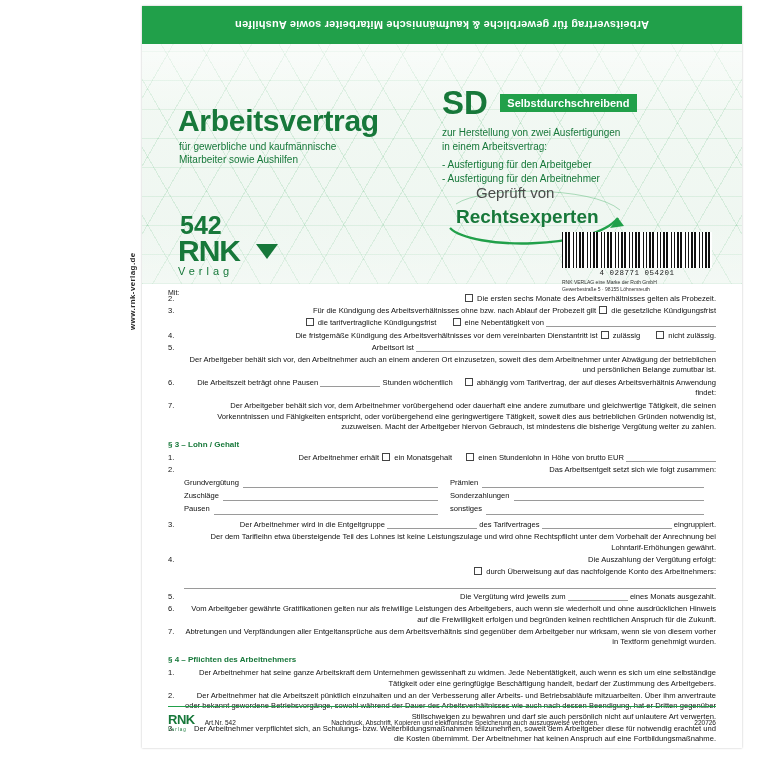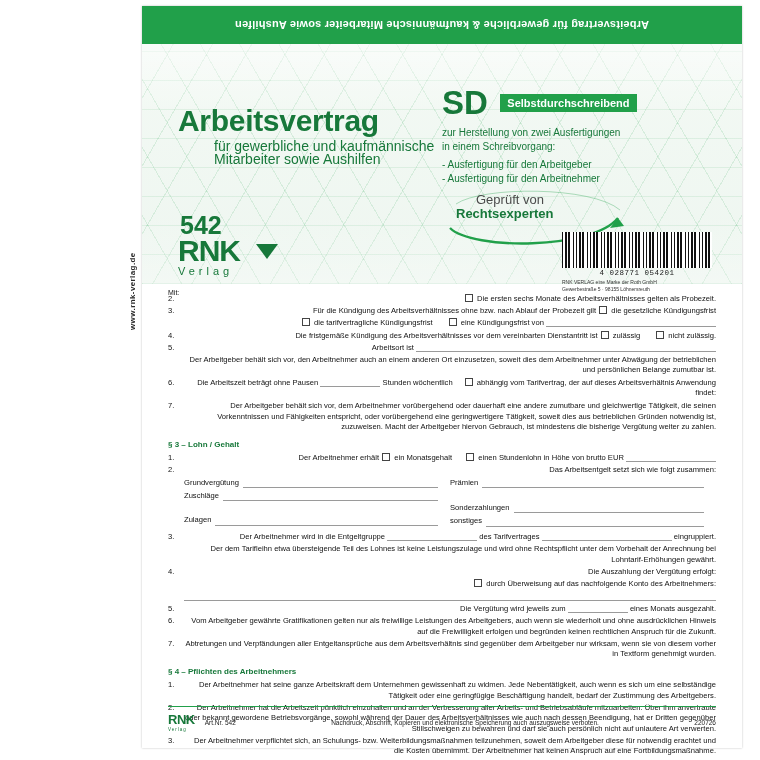--- a/index.html
+++ b/index.html
@@ -54,41 +54,41 @@
     content:"";position:absolute;left:0;top:0;right:0;bottom:0;
     background:linear-gradient(180deg, rgba(255,255,255,.55) 0%, rgba(255,255,255,0) 30%, rgba(255,255,255,0) 70%, rgba(255,255,255,.3) 100%);
   }
 
   .cover-title{
     position:absolute;left:36px;top:98px;width:260px;
     color:#17783a;font-size:30px;font-weight:bold;letter-spacing:-.3px;
   }
   .cover-sub{
     position:absolute;left:37px;top:134px;width:250px;
-    color:#17783a;font-size:14px;line-height:13px;margin-left:35px;
+    color:#17783a;font-size:10px;line-height:13px;
   }
 
   .sd-block{position:absolute;left:300px;top:78px;width:270px;}
   .sd-big{font-size:33px;font-weight:bold;color:#17783a;display:inline-block;vertical-align:middle;}
   .sd-badge{
     display:inline-block;vertical-align:middle;margin-left:8px;
     background:#21a04a;color:#fff;font-size:11px;font-weight:bold;
     padding:3px 7px;
   }
   .sd-lines{margin-top:4px;font-size:10px;color:#17783a;line-height:13.5px;}
 
   
   .seal{
     position:absolute;left:300px;top:178px;width:190px;height:72px;
   }
   .seal .seal-t1{
-    position:absolute;left:34px;top:8px;font-size:13px;color:#4b4b4b;
+    position:absolute;left:34px;top:0;font-size:15px;color:#4b4b4b;
   }
   .seal .seal-t2{
-    position:absolute;left:14px;top:22px;font-size:13px;font-weight:bold;color:#17783a;
+    position:absolute;left:14px;top:22px;font-size:19px;font-weight:bold;color:#17783a;
   }
   .seal svg{position:absolute;left:0;top:0;}
 
   .num{
     position:absolute;left:38px;top:205px;font-size:25px;font-weight:bold;color:#17783a;text-align:center;
   }
   .logo{
     position:absolute;left:36px;top:232px;
   }
   .logo .rnk{font-size:30px;font-weight:bold;color:#17783a;letter-spacing:-1px;line-height:26px;}
@@ -168,21 +168,21 @@
     <div class="cover-sub">
       <div>für gewerbliche und kaufmännische</div>
       <div>Mitarbeiter sowie Aushilfen</div>
     </div>
 
     <div class="sd-block">
       <span class="sd-big">SD</span>
       <span class="sd-badge">Selbstdurchschreibend</span>
       <div class="sd-lines">
         <div>zur Herstellung von zwei Ausfertigungen</div>
-        <div>in einem Schreibvorgang:</div>
+        <div>in einem Arbeitsvertrag:</div>
         <div style="height:5px"></div>
         <div>- Ausfertigung für den Arbeitgeber</div>
         <div>- Ausfertigung für den Arbeitnehmer</div>
       </div>
     </div>
 
     <div class="seal">
       <svg width="190" height="72" viewBox="0 0 190 72">
         <path d="M8 44 C30 66, 150 66, 176 34" fill="none" stroke="#21a04a" stroke-width="2.4"></path>
         <path d="M176 34 L168 44 L182 42 Z" fill="#21a04a"></path>
@@ -225,21 +225,21 @@
       <div class="row">
         <div class="no">3.</div>
         <div class="txt">
           <span>Für die Kündigung des Arbeitsverhältnisses ohne bzw. nach Ablauf der Probezeit gilt</span>
           <span class="cb"></span><span>die gesetzliche Kündigungsfrist</span>
         </div>
       </div>
       <div class="row ind">
         <div class="txt">
           <span class="cb"></span><span>die tarifvertragliche Kündigungsfrist</span>
-          <span class="cb" style="margin-left:14px"></span><span>eine Kündigungsfrist von</span>
+          <span class="cb" style="margin-left:14px"></span><span>eine Nebentätigkeit von</span>
           <span class="rule r170"></span>
         </div>
       </div>
 
       <div class="row">
         <div class="no">4.</div>
         <div class="txt">
           <span>Die fristgemäße Kündigung des Arbeitsverhältnisses vor dem vereinbarten Dienstantritt ist</span>
           <span class="cb"></span><span>zulässig</span>
           <span class="cb" style="margin-left:14px"></span><span>nicht zulässig.</span>
@@ -288,31 +288,31 @@
         <div class="no">2.</div>
         <div class="txt">Das Arbeitsentgelt setzt sich wie folgt zusammen:</div>
       </div>
 
       <div class="two-col ind" style="margin-top:2px">
         <div class="c">
           <div class="lbl-rule" style="margin-bottom:3px">
             <span class="l">Grundvergütung</span>
             <span class="r"></span>
           </div>
-          <div class="lbl-rule" style="margin-bottom:14px">
+          <div class="lbl-rule" style="margin-bottom:3px">
             <span class="l">Zuschläge</span>
             <span class="r"></span>
           </div>
           <div class="lbl-rule" style="margin-bottom:3px">
-            <span class="l">Zulagen</span>
+            <span class="l">Pausen</span>
             <span class="r"></span>
           </div>
         </div>
         <div class="c">
-          <div class="lbl-rule" style="margin-bottom:15px">
+          <div class="lbl-rule" style="margin-bottom:3px">
             <span class="l">Prämien</span>
             <span class="r"></span>
           </div>
           <div class="lbl-rule" style="margin-bottom:3px">
             <span class="l">Sonderzahlungen</span>
             <span class="r"></span>
           </div>
           <div class="lbl-rule" style="margin-bottom:3px">
             <span class="l">sonstiges</span>
             <span class="r"></span>

